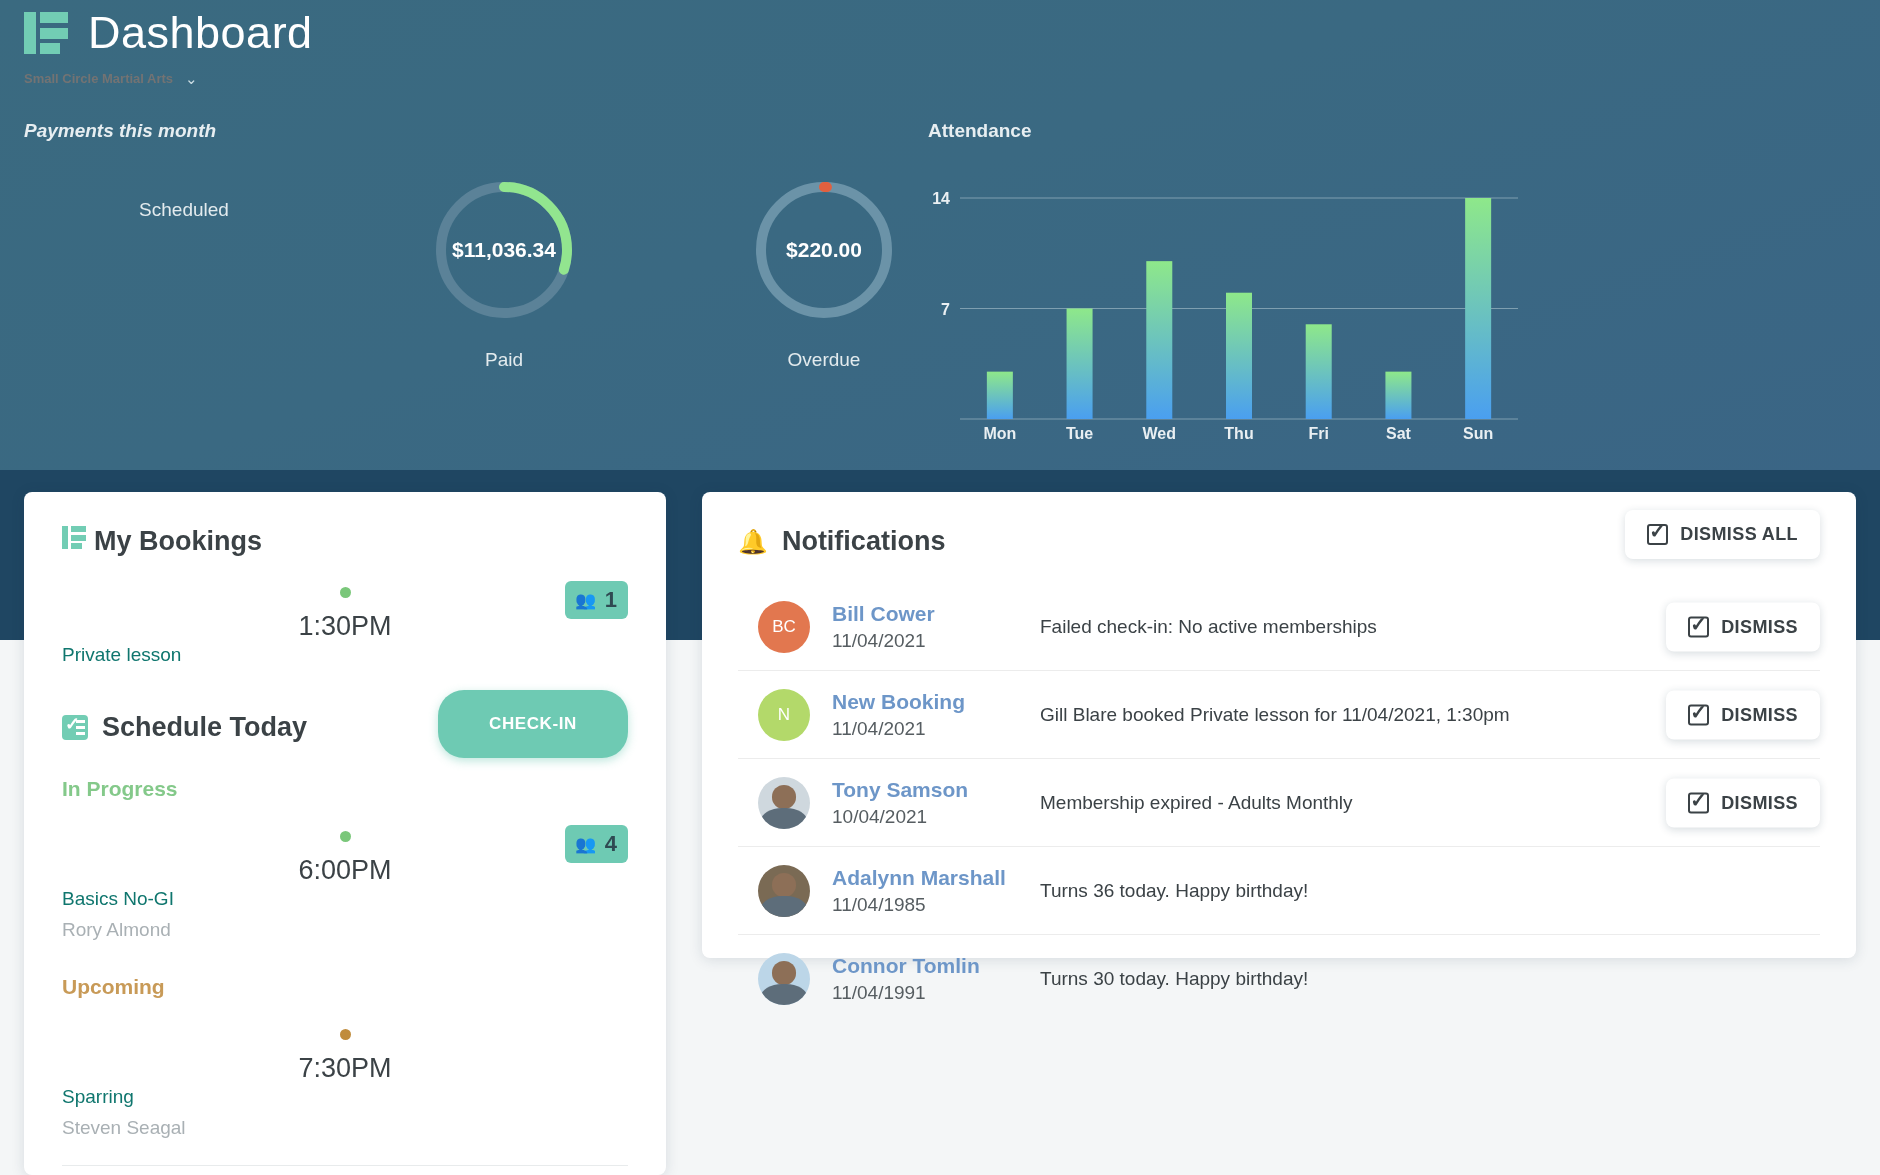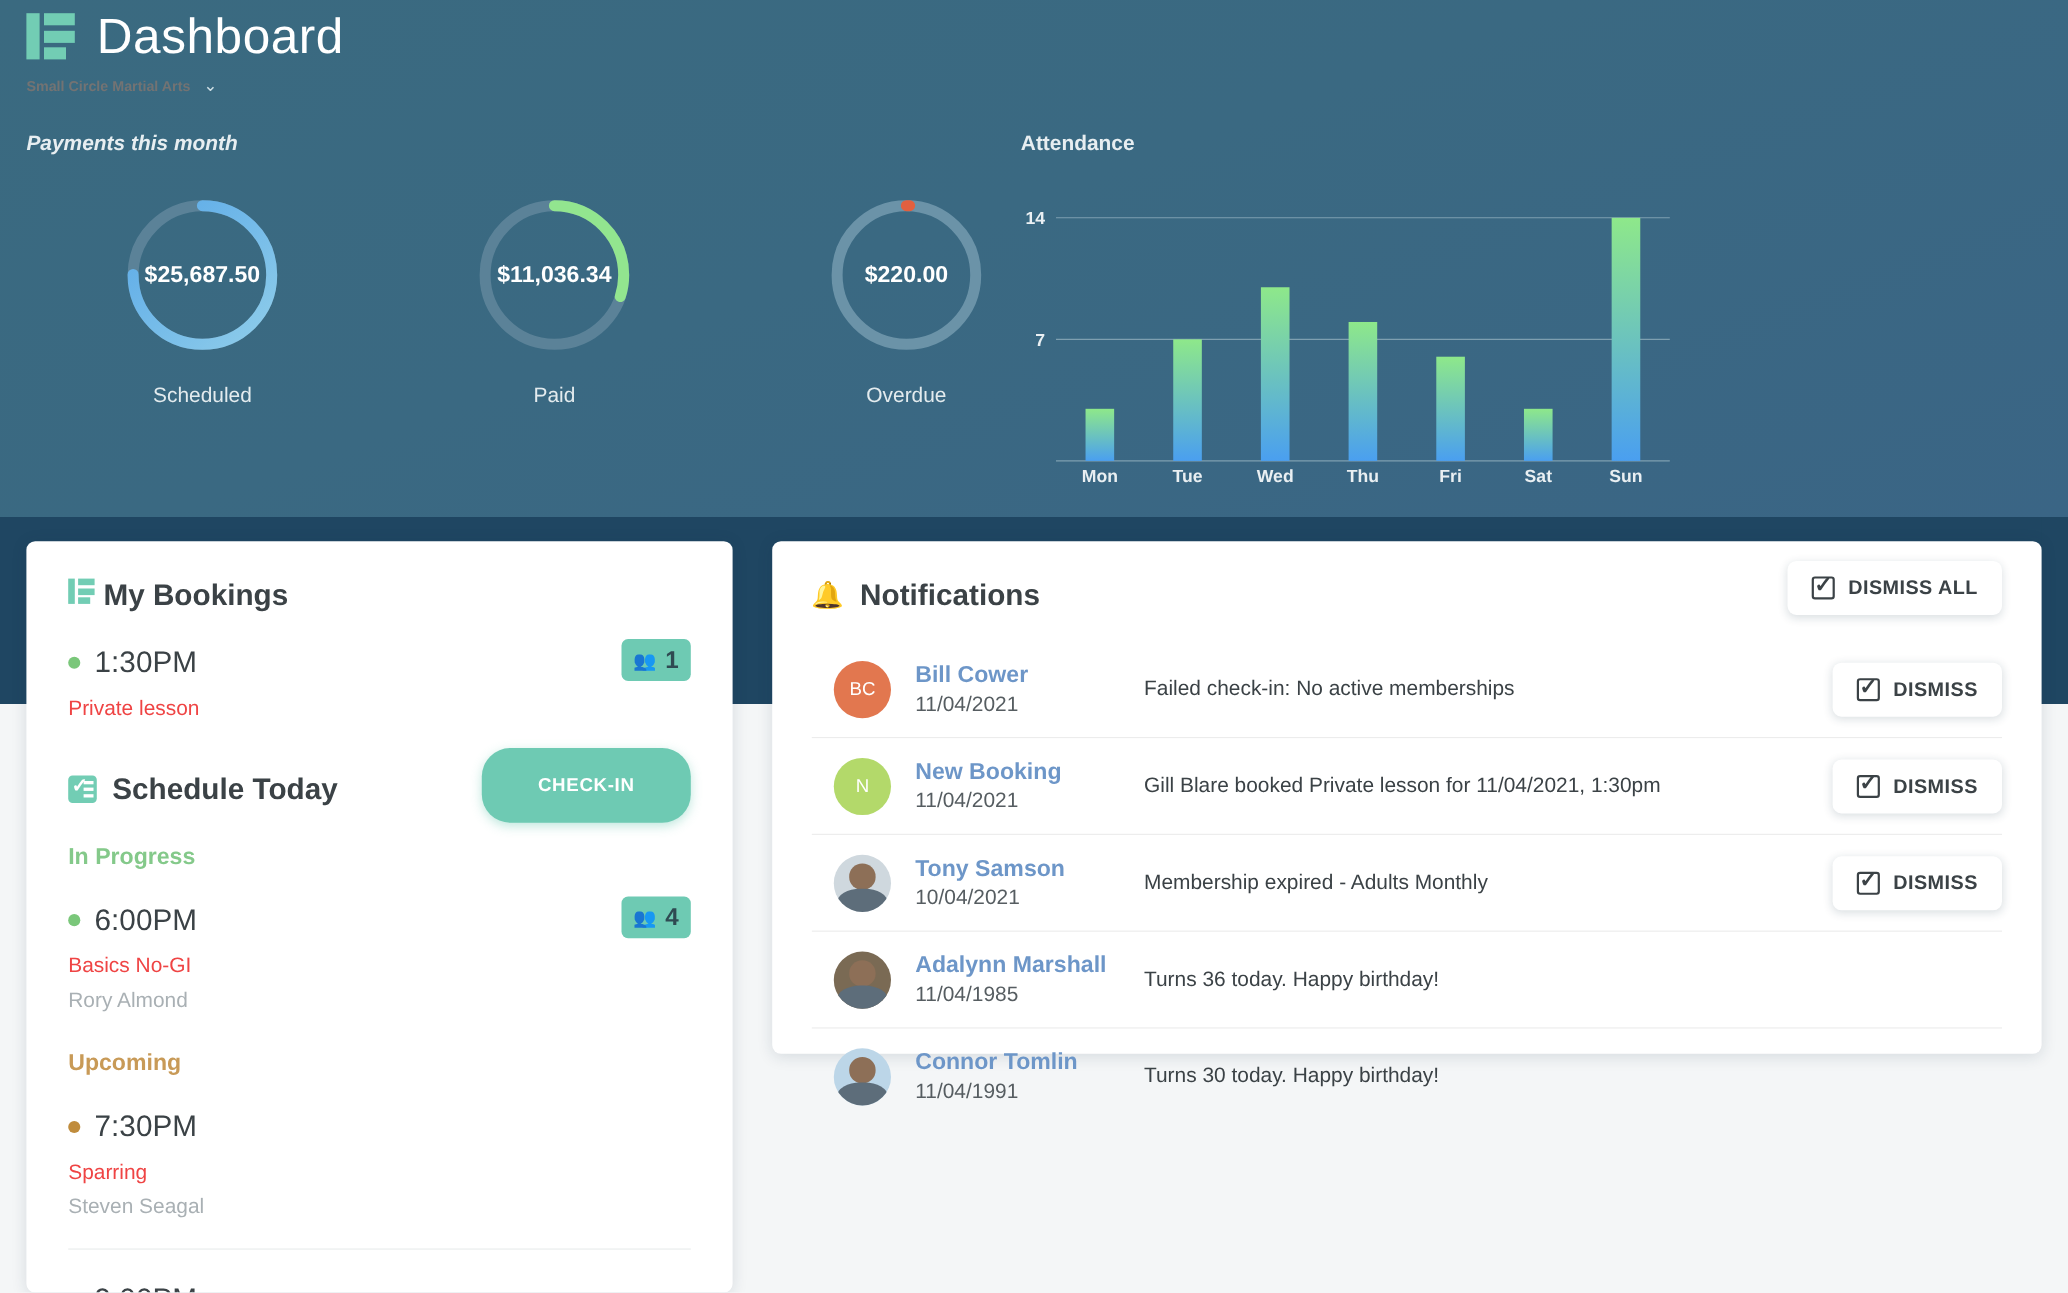--- a/index.html
+++ b/index.html
@@ -104,26 +104,26 @@
   .mini-icon i { position: absolute; background: #72cdb4; display: block; }
   .mi-l { left: 0; top: 0; width: 6px; height: 23px; }
   .mi-t { left: 9px; top: 0; width: 15px; height: 6px; }
   .mi-m { left: 9px; top: 9px; width: 15px; height: 6px; }
   .mi-b { left: 9px; top: 17px; width: 11px; height: 6px; }
   .card-h { font-size: 27px; font-weight: bold; color: #3b4246; }
 
   .bk-row { position: relative; padding: 0 38px; }
   .bk-time {
     display: flex; align-items: center; gap: 13px;
-    font-size: 27px; color: #3b4246; font-weight: 400;
+    font-size: 27px; color: #3b4246; font-weight: 400; flex-direction: column;
   }
   .dot { width: 11px; height: 11px; border-radius: 50%; flex: none; }
   .dot-green { background: #7ac77a; }
   .dot-amber { background: #c08c3c; }
-  .bk-class { font-size: 19px; color: #ef4444; margin-top: 16px; }
+  .bk-class { font-size: 19px; color: #0f766e; margin-top: 2px; }
   .bk-coach { font-size: 19px; color: #a9b0b4; margin-top: 9px; }
   .attendee-badge {
     position: absolute; right: 38px; top: -6px;
     background: #6ecab3; border-radius: 6px;
     height: 38px; min-width: 60px; padding: 0 11px;
     display: flex; align-items: center; justify-content: center; gap: 8px;
     color: #2f4a52; font-size: 22px; font-weight: bold;
   }
   .ppl-ico { font-size: 17px; line-height: 1; color: #2d4850; }
 
@@ -235,33 +235,20 @@
       <span class="org-name">Small Circle Martial Arts</span>
       <span class="chev">⌄</span>
     </div>
   </div>
 
   <div class="payments-label">Payments this month</div>
 
   <div class="donuts">
 
     <div class="donut-cell">
-      <div class="donut-wrap">
-        <svg width="150" height="150" viewBox="0 0 150 150">
-          <defs>
-            <linearGradient id="gScheduled" x1="1" y1="0" x2="0" y2="1">
-              <stop offset="0%" stop-color="#5aa9e8"></stop>
-              <stop offset="100%" stop-color="#8fcdea"></stop>
-            </linearGradient>
-          </defs>
-          <circle cx="75" cy="75" r="63" fill="none" stroke="#5b8298" stroke-width="10"></circle>
-          <circle cx="75" cy="75" r="63" fill="none" stroke="url(#gScheduled)" stroke-width="10" stroke-linecap="round" stroke-dasharray="296.9 98.9" transform="rotate(-90 75 75)"></circle>
-        </svg>
-        <div class="donut-val">$25,687.50</div>
-      </div>
       <div class="donut-caption">Scheduled</div>
     </div>
 
     <div class="donut-cell">
       <div class="donut-wrap">
         <svg width="150" height="150" viewBox="0 0 150 150">
           <circle cx="75" cy="75" r="63" fill="none" stroke="#5b8298" stroke-width="10"></circle>
           <circle cx="75" cy="75" r="63" fill="none" stroke="#92e58f" stroke-width="10" stroke-linecap="round" stroke-dasharray="118.8 277.0" transform="rotate(-90 75 75)"></circle>
         </svg>
         <div class="donut-val">$11,036.34</div>

